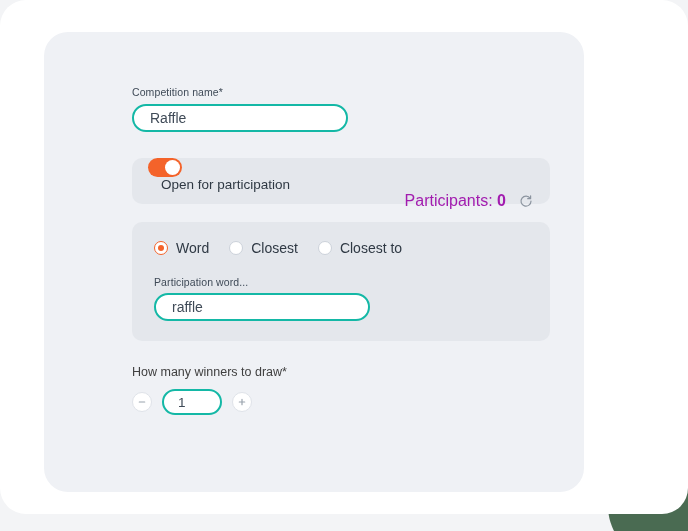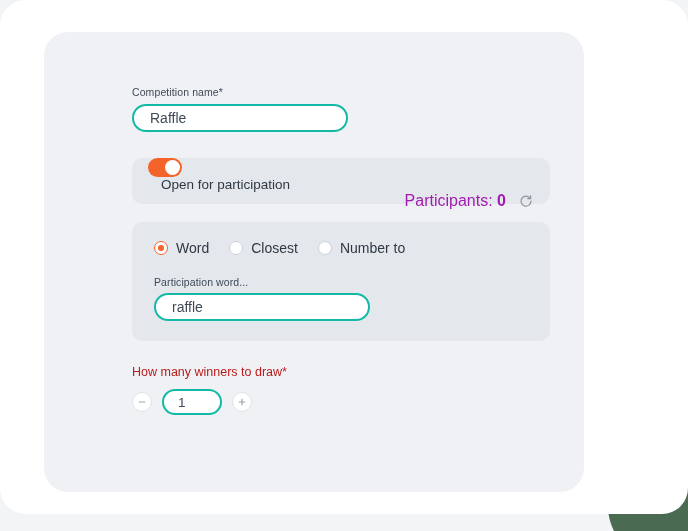--- a/index.html
+++ b/index.html
@@ -206,21 +206,21 @@
   .word-block { margin-left: 6px; }
 
   .word-block .field-label { margin-bottom: 5px; }
 
   .input-word { width: 216px; }
 
   
   .winners-label {
     margin-top: 24px;
     font-size: 12.5px;
-    color: #b91c1c;
+    color: #404040;
     margin-bottom: 10px;
   }
 
   .stepper {
     display: flex;
     align-items: center;
     gap: 10px;
   }
 
   .step-btn {
@@ -286,21 +286,21 @@
           <label class="radio-opt selected">
             <span class="radio-mark"></span>
             <span class="radio-text">Word</span>
           </label>
           <label class="radio-opt">
             <span class="radio-mark"></span>
             <span class="radio-text">Closest</span>
           </label>
           <label class="radio-opt">
             <span class="radio-mark"></span>
-            <span class="radio-text">Number to</span>
+            <span class="radio-text">Closest to</span>
           </label>
         </div>
 
         <div class="word-block">
           <div class="field-label">Participation word...</div>
           <div class="pill-input input-word">raffle</div>
         </div>
       </div>
 
       <div class="winners-label">How many winners to draw*</div>

